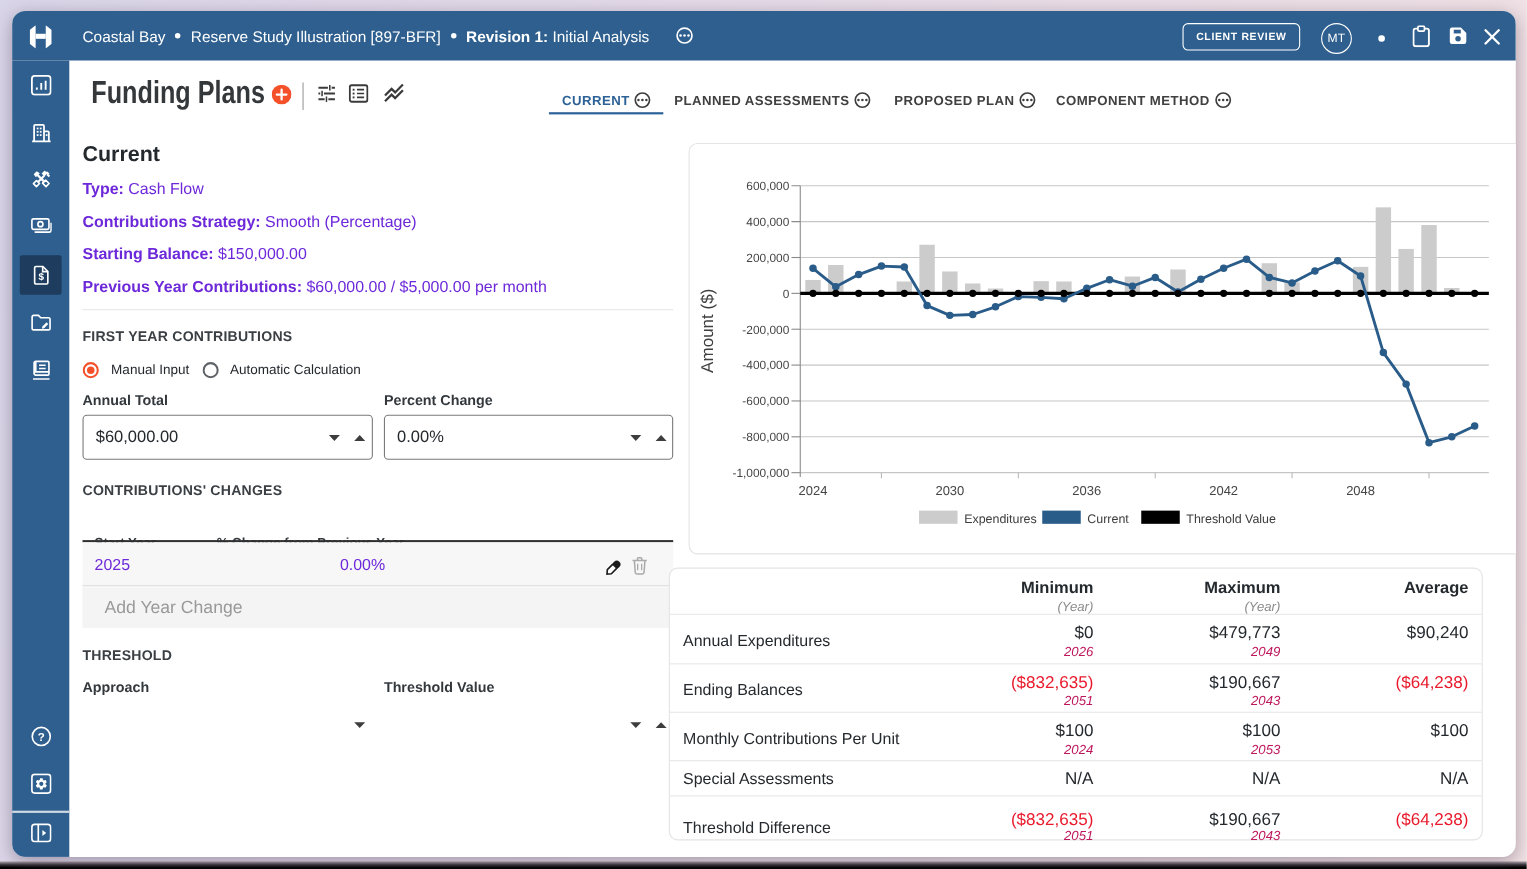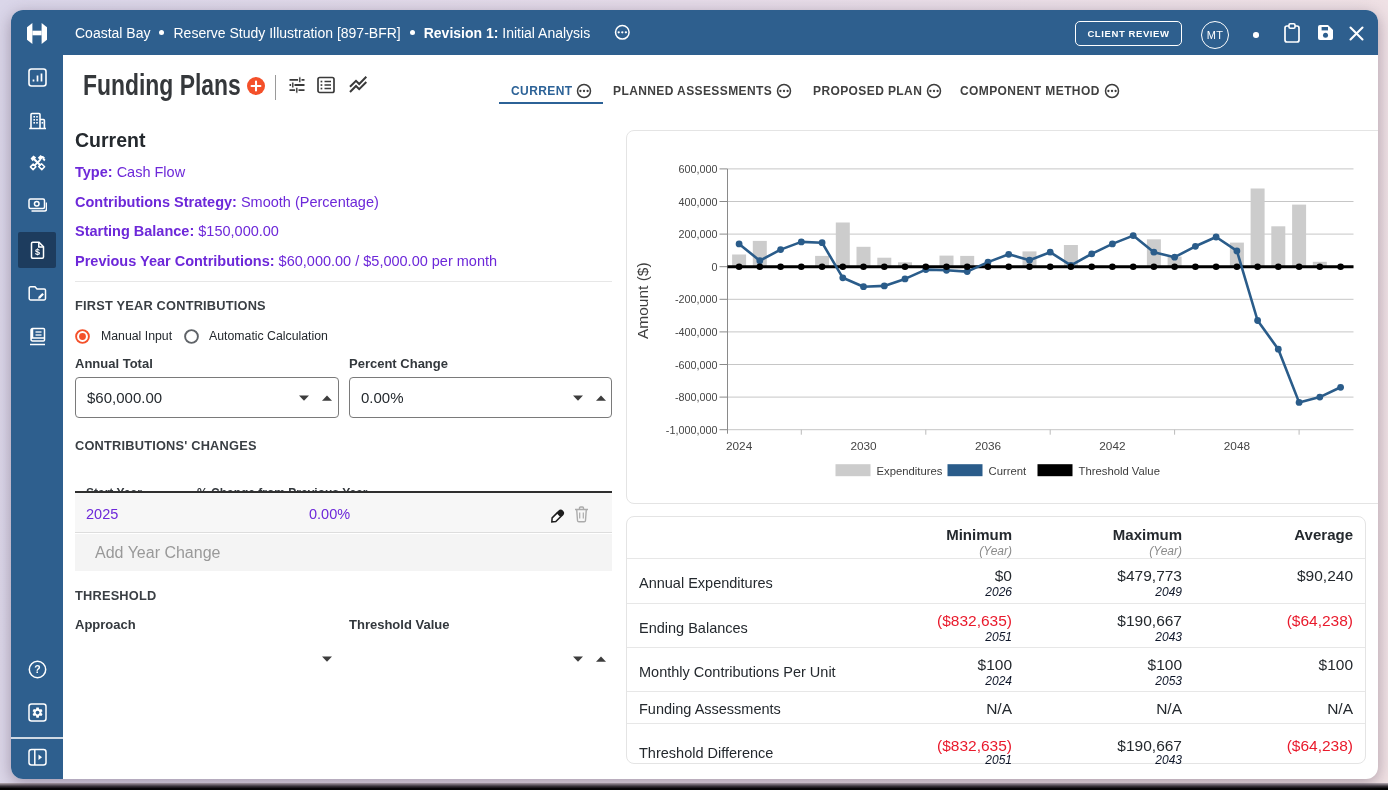--- a/index.html
+++ b/index.html
@@ -31,26 +31,26 @@
 .sect { position:absolute; left:64px; font-size:12.8px; font-weight:700; color:#3a3f44; letter-spacing:.2px; }
 .flabel { position:absolute; font-size:13px; font-weight:700; color:#33383d; }
 .selbox { position:absolute; height:41px; border:1px solid #7a7a7a; border-radius:4px; background:#fff; font-size:15px; color:#24292e; display:flex; align-items:center; padding-left:11px; }
 .radiolab { position:absolute; font-size:12.3px; color:#24292e; }
 .th-s { position:absolute; font-size:12px; font-weight:700; color:#33383d;margin-top:12px; }
 .thline { position:absolute; left:64px; top:481px; width:537px; height:2px; background:#2f2f2f; }
 .row1 { position:absolute; left:64px; top:483px; width:537px; height:40px; background:#f7f7f7; border-bottom:1px solid #ddd; }
 .row2 { position:absolute; left:64px; top:524px; width:537px; height:37px; background:#f4f4f4; }
 .card { position:absolute; background:#fff; border:1px solid #e4e4e4; border-radius:8px; }
 
-.tbl { position:absolute; left:615px; top:506px; width:740px; height:248px; }
+.tbl { position:absolute; left:597px; top:506px; width:740px; height:248px; }
 .trow { position:absolute; left:0; width:100%; border-top:1px solid #e7e7e7; }
 .tlabel { position:absolute; left:12px; font-size:14.5px; color:#24292e; }
 .amt { position:absolute; font-size:15.5px; color:#24292e; text-align:right; white-space:nowrap; }
 .amt.red { color:#e91a2c; }
-.yr { position:absolute; font-size:12px; font-style:italic; color:#0f172a; text-align:center; }
+.yr { position:absolute; font-size:12px; font-style:italic; color:#be185d; text-align:center; }
 .hcol { position:absolute; font-size:15px; font-weight:700; color:#24292e; text-align:right; }
 .hyr { position:absolute; font-size:12px; font-style:italic; color:#8b8b8b; text-align:right; }
 svg.ic { display:block; }
 </style>
 </head>
 <body>
 <div class="bstrip"></div>
 <div class="window">
   <div class="topbar">
     <svg class="ic" width="20" height="21" viewBox="0 0 20 21" style="position:absolute;left:16px;top:13px">
@@ -417,21 +417,21 @@
       <div class="yr" style="top:113px;right:353px">2051</div>
     <div class="amt" style="top:95px;right:183px">$190,667</div>
       <div class="yr" style="top:113px;right:183px">2043</div>
     <div class="amt red" style="top:95px;right:12px">($64,238)</div>
     <div class="tlabel" style="top:147px">Monthly Contributions Per Unit</div>
     <div class="amt" style="top:139px;right:353px">$100</div>
       <div class="yr" style="top:157px;right:353px">2024</div>
     <div class="amt" style="top:139px;right:183px">$100</div>
       <div class="yr" style="top:157px;right:183px">2053</div>
     <div class="amt" style="top:139px;right:12px">$100</div>
-    <div class="tlabel" style="top:184px">Funding Assessments</div>
+    <div class="tlabel" style="top:184px">Special Assessments</div>
     <div class="amt" style="top:183px;right:353px">N/A</div>
     <div class="amt" style="top:183px;right:183px">N/A</div>
     <div class="amt" style="top:183px;right:12px">N/A</div>
     <div class="tlabel" style="top:228px">Threshold Difference</div>
     <div class="amt red" style="top:220px;right:353px">($832,635)</div>
       <div class="yr" style="top:236px;right:353px">2051</div>
     <div class="amt" style="top:220px;right:183px">$190,667</div>
       <div class="yr" style="top:236px;right:183px">2043</div>
     <div class="amt red" style="top:220px;right:12px">($64,238)</div>
   </div>

